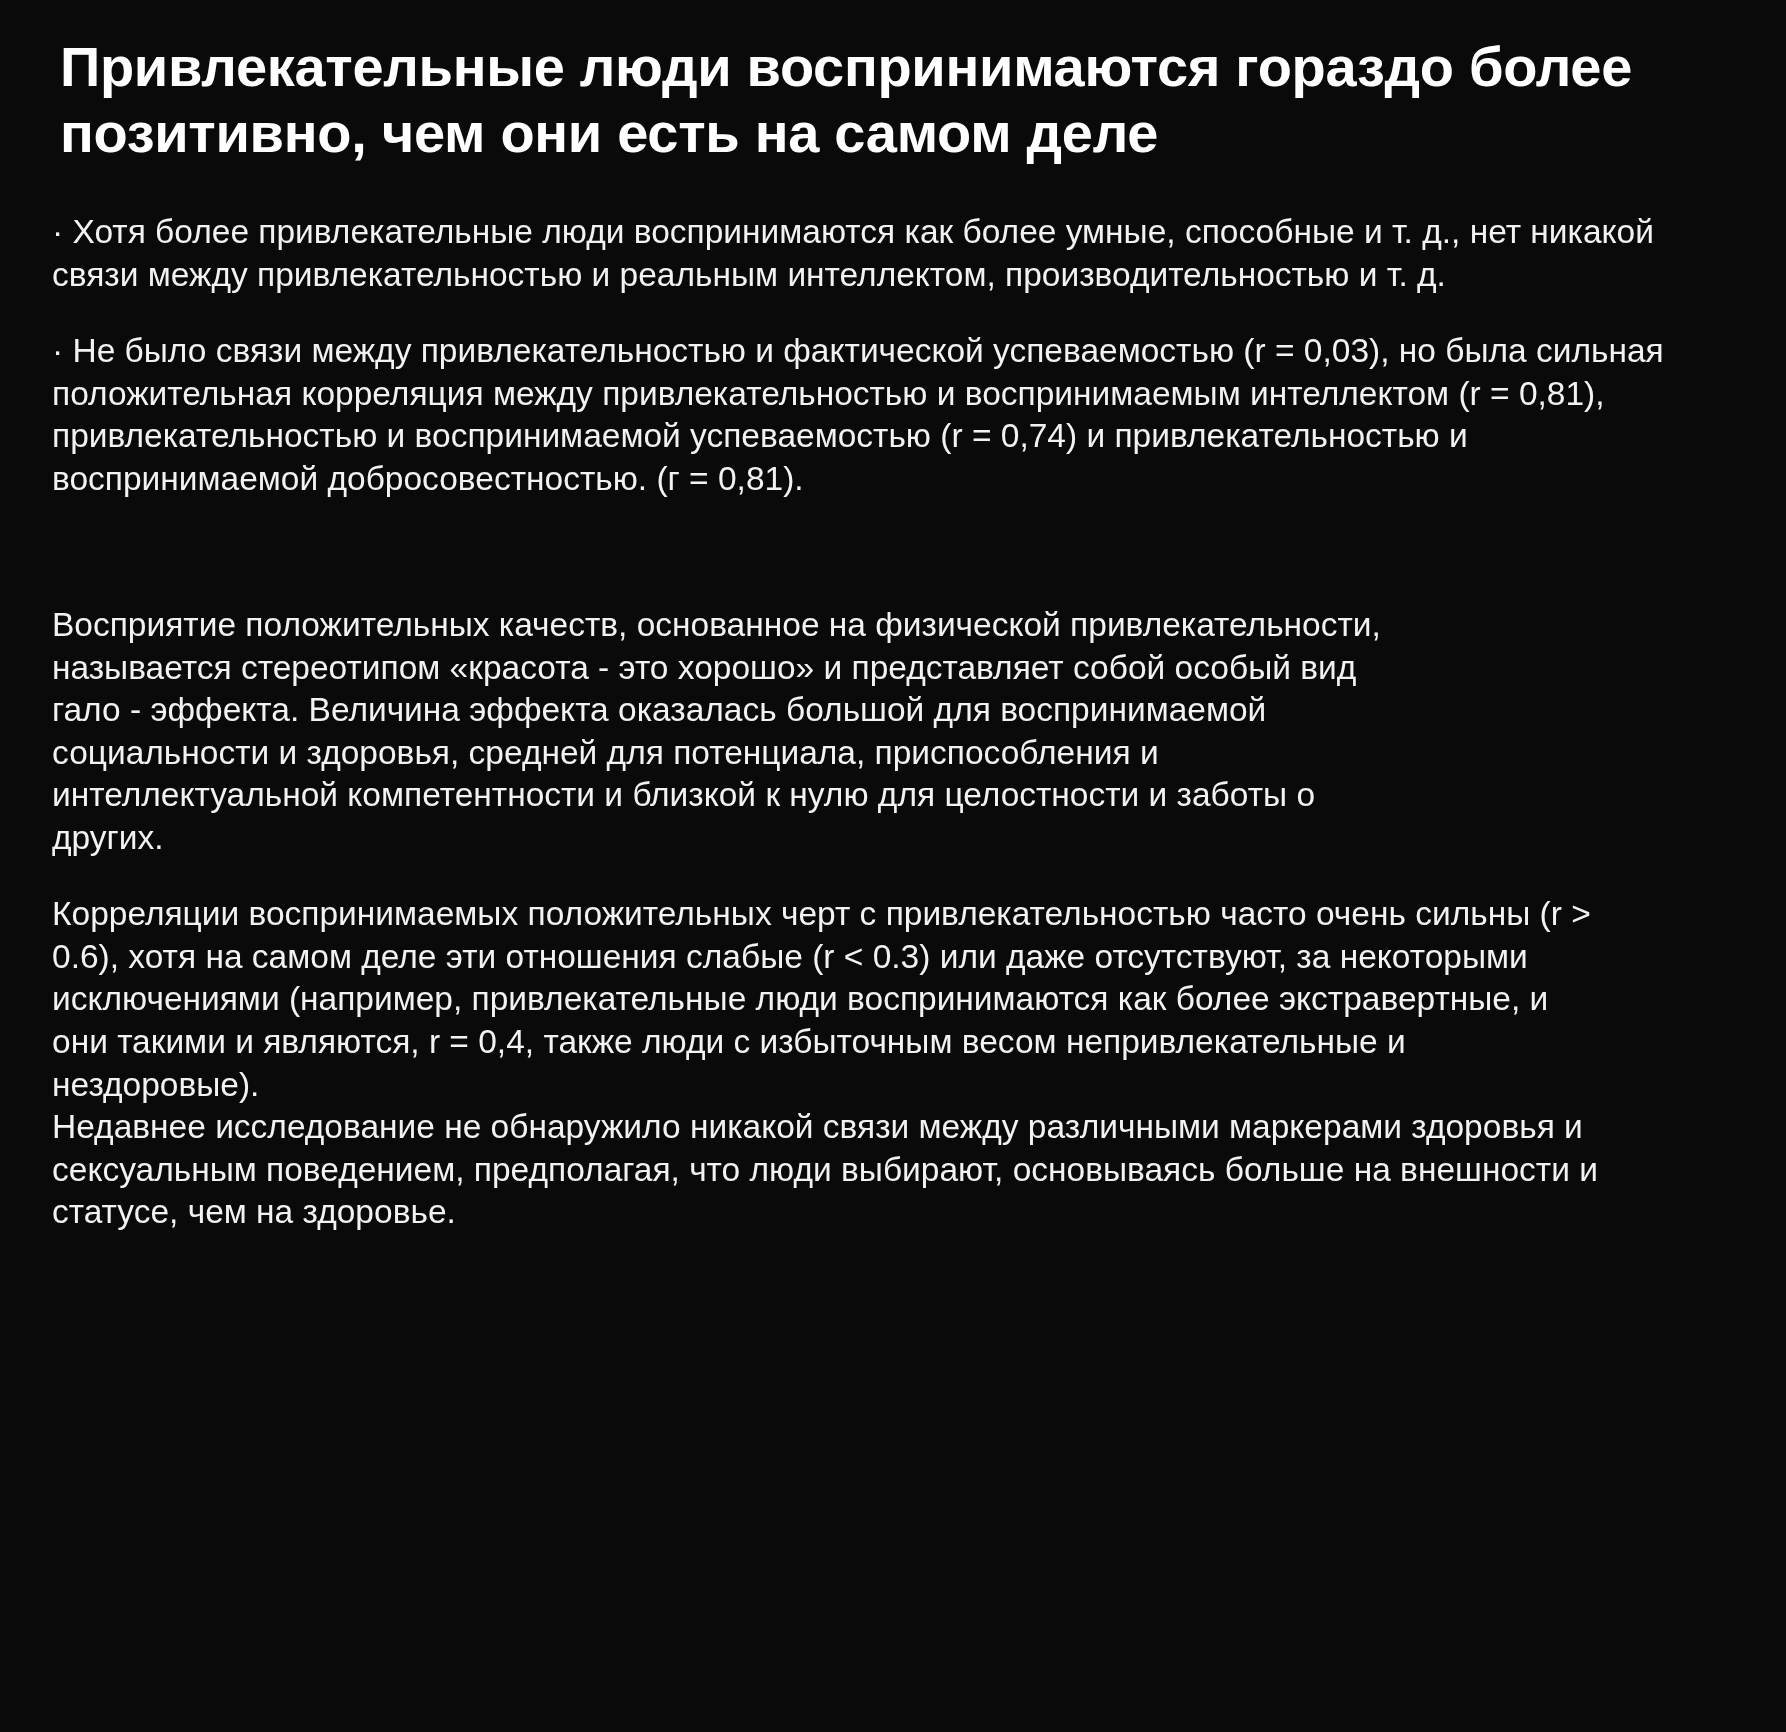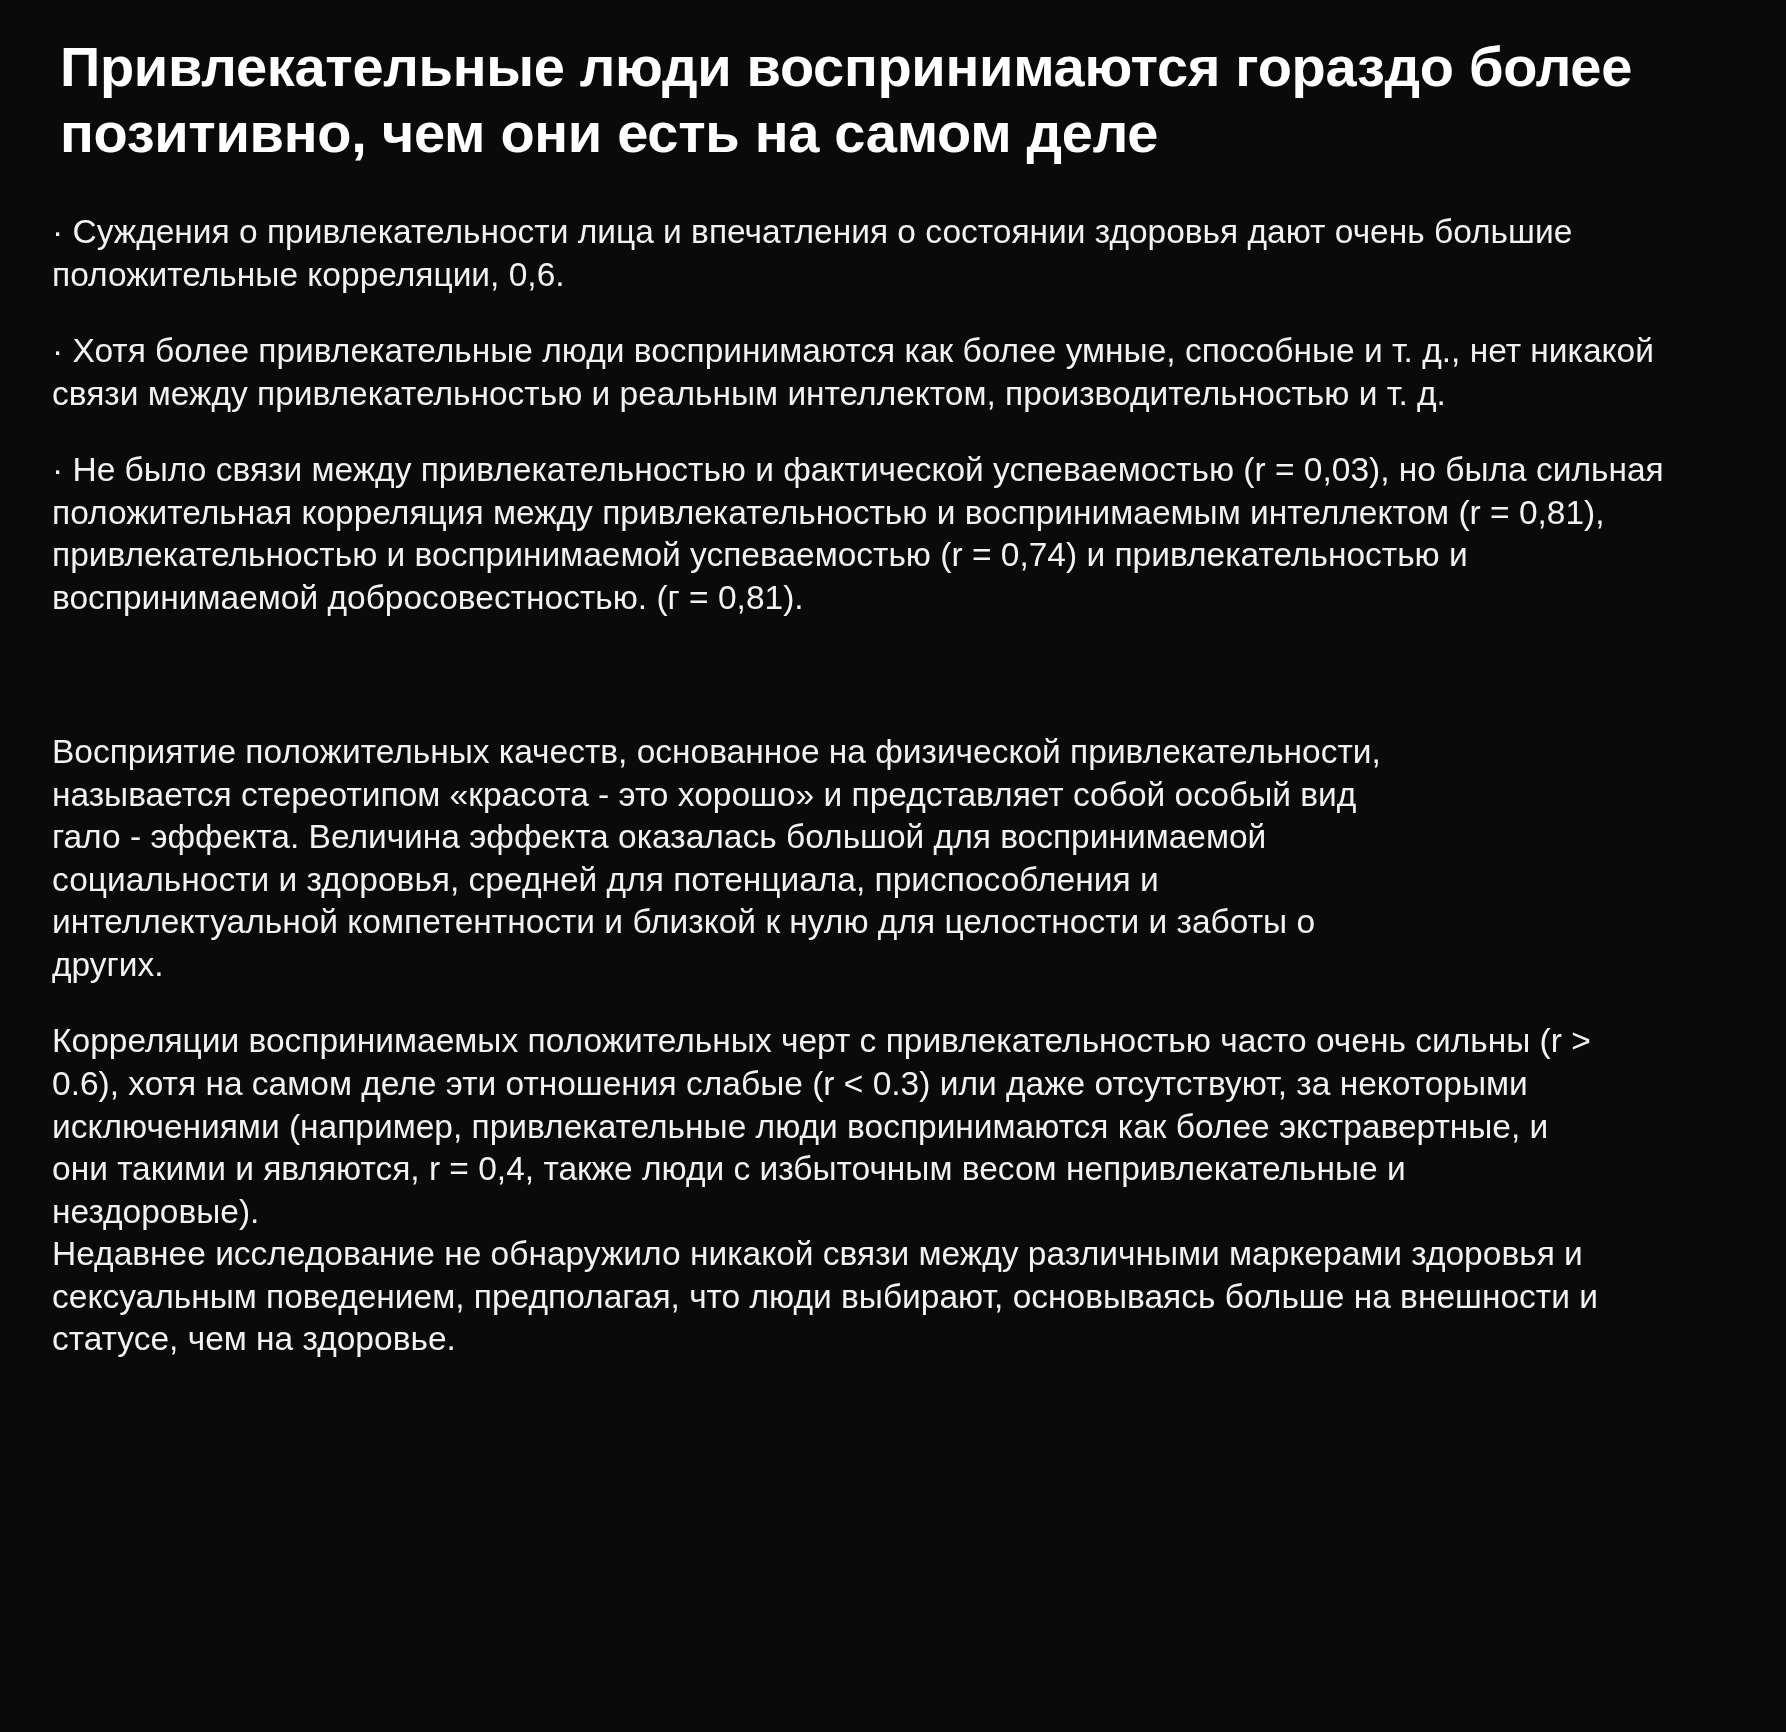--- a/index.html
+++ b/index.html
@@ -35,21 +35,21 @@
     padding: 0 40px 0 0;
   }
   .bullet {
     font-size: 33.5px;
     line-height: 1.27;
     color: #f2f2f2;
     margin: 0 0 34px 0;
     font-weight: normal;
   }
   .bullet:last-child {
-    margin-bottom: 8px;
+    margin-bottom: 0;
   }
   .gap {
     height: 104px;
   }
   .body-block {
     padding-right: 120px;
   }
   .para {
     font-size: 33.5px;
     line-height: 1.27;
@@ -67,21 +67,20 @@
   }
 </style>
 </head>
 <body>
 
 <div class="slide">
 
   <h1 class="slide-title">Привлекательные люди воспринимаются гораздо более позитивно, чем они есть на самом деле</h1>
 
   <div class="bullets">
-    <p class="bullet">· Суждения о привлекательности лица и впечатления о состоянии здоровья дают очень большие положительные корреляции,  0,6.</p>
     <p class="bullet">· Хотя более привлекательные люди воспринимаются как более умные, способные и т. д., нет никакой связи между привлекательностью и реальным интеллектом, производительностью и т. д.</p>
     <p class="bullet">· Не было связи между привлекательностью и фактической успеваемостью (r = 0,03), но была сильная положительная корреляция между привлекательностью и воспринимаемым интеллектом (r = 0,81), привлекательностью и воспринимаемой успеваемостью (r = 0,74) и привлекательностью и воспринимаемой добросовестностью. (г = 0,81).</p>
   </div>
 
   <div class="gap"></div>
 
   <div class="body-block">
     <p class="para para-narrow">Восприятие положительных качеств, основанное на физической привлекательности, называется стереотипом «красота - это хорошо» и представляет собой особый вид гало - эффекта. Величина эффекта оказалась большой для воспринимаемой социальности и здоровья, средней для потенциала, приспособления и интеллектуальной компетентности и близкой к нулю для целостности и заботы о других.</p>
     <p class="para para-wide tight">Корреляции воспринимаемых положительных черт с привлекательностью часто очень сильны (r &gt; 0.6), хотя на самом деле эти отношения слабые (r &lt; 0.3) или даже отсутствуют, за некоторыми исключениями (например, привлекательные люди воспринимаются как более экстравертные, и они такими и являются, r = 0,4, также люди с избыточным весом непривлекательные и нездоровые).</p>
     <p class="para para-wide tight">Недавнее исследование не обнаружило никакой связи между различными маркерами здоровья и сексуальным поведением, предполагая, что люди выбирают, основываясь больше на внешности и статусе, чем на здоровье.</p>

